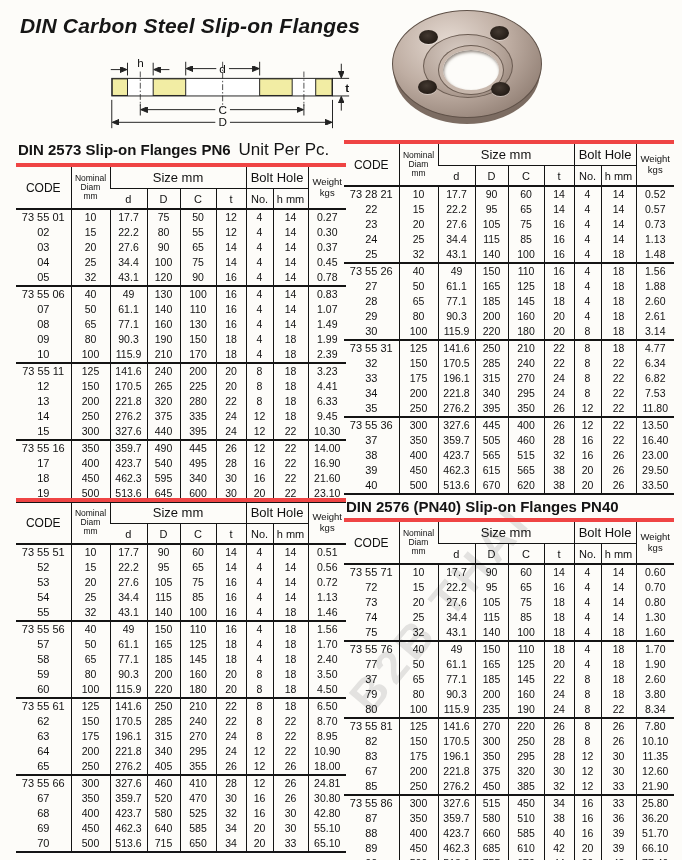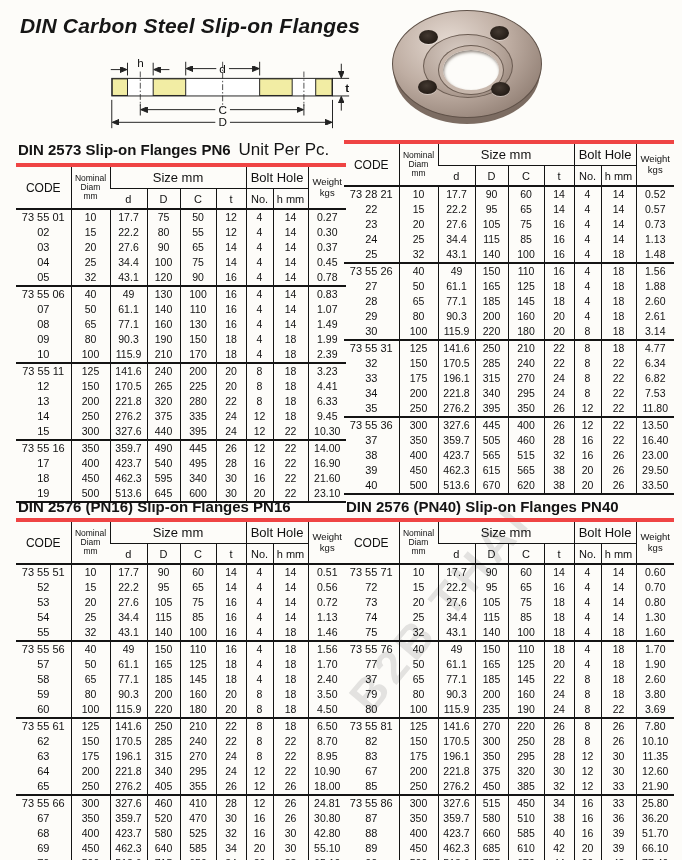--- a/index.html
+++ b/index.html
@@ -641,21 +641,20 @@
               <td class="c5">38</td>
               <td class="c6">20</td>
               <td class="c7">26</td>
               <td class="c8">33.50</td>
             </tr>
           </tbody>
         </table>
     </section>
 
     <section>
-      <p class="tbl-title"><span>DIN 2576 (PN16) Slip-on Flanges PN16</span></p>
       <table class="flange">
           <colgroup>
             <col style="width: 55px;">
             <col style="width: 39px;">
             <col style="width: 37px;">
             <col style="width: 33px;">
             <col style="width: 36px;">
             <col style="width: 30px;">
             <col style="width: 27px;">
             <col style="width: 35px;">
@@ -1036,21 +1035,21 @@
             </tr>
             <tr>
               <td class="c0">80</td>
               <td class="c1">100</td>
               <td class="c2">115.9</td>
               <td class="c3">235</td>
               <td class="c4">190</td>
               <td class="c5">24</td>
               <td class="c6">8</td>
               <td class="c7">22</td>
-              <td class="c8">3.69</td>
+              <td class="c8">8.34</td>
             </tr>
             <tr class="grp">
               <td class="c0">73 55 81</td>
               <td class="c1">125</td>
               <td class="c2">141.6</td>
               <td class="c3">270</td>
               <td class="c4">220</td>
               <td class="c5">26</td>
               <td class="c6">8</td>
               <td class="c7">26</td>

